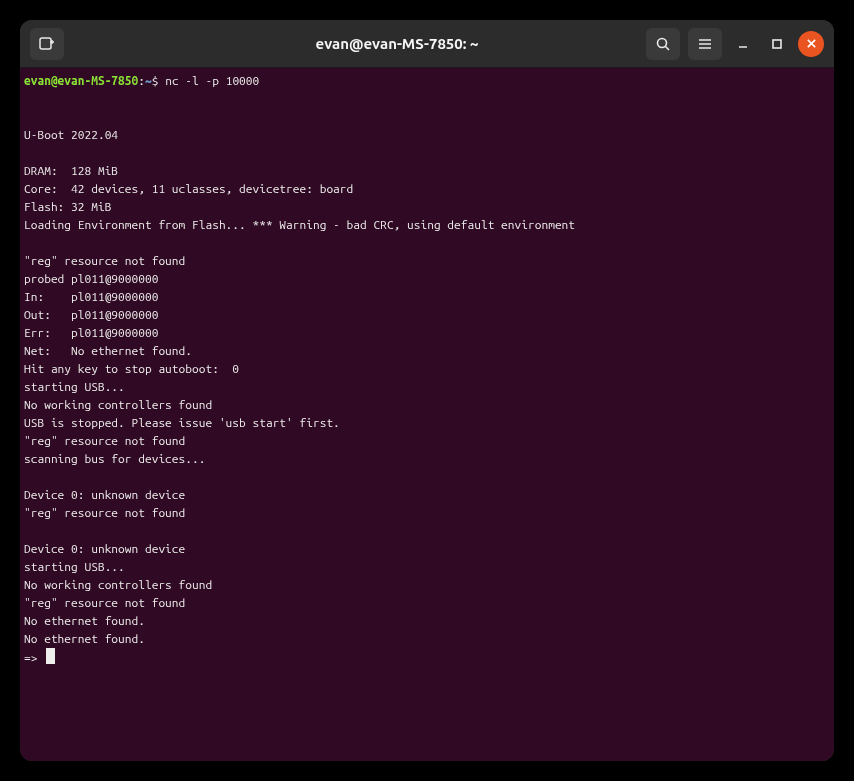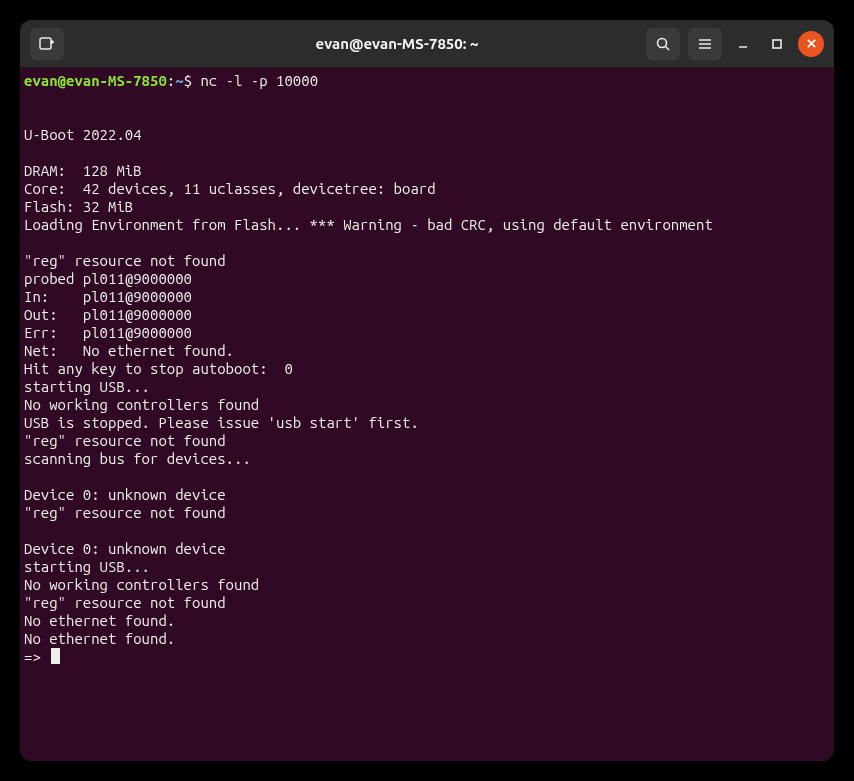--- a/index.html
+++ b/index.html
@@ -57,21 +57,21 @@
     cursor: pointer;
   }
   .winctl.plain { background: transparent; color: #e9e9e9; }
   .winctl.close { background: #e95420; }
   .winctl svg { display: block; }
   
   .term {
     flex: 1;
     background: #300a24;
     color: #eeeeec;
-    font-size: 15px;
+    font-size: 12px;
     line-height: 18px;
     padding: 4px 4px 20px 4px;
     white-space: pre;
     overflow: hidden;
   }
   .prompt-user { color: #8ae234; font-weight: 700; }
   .prompt-colon { color: #eeeeec; }
   .prompt-path { color: #739fcf; font-weight: 700; }
   .cursor {
     display: inline-block;

